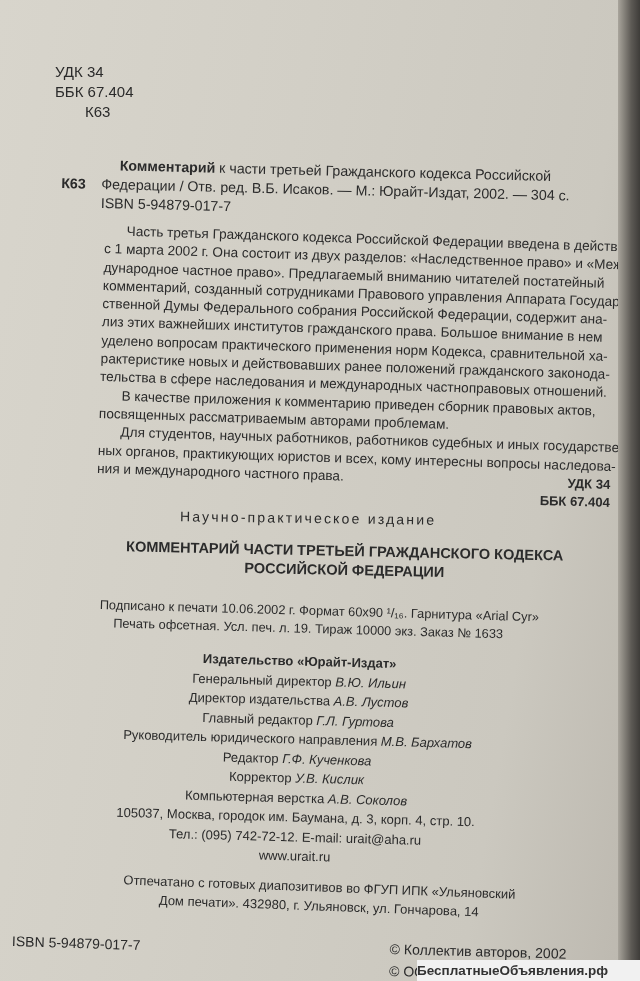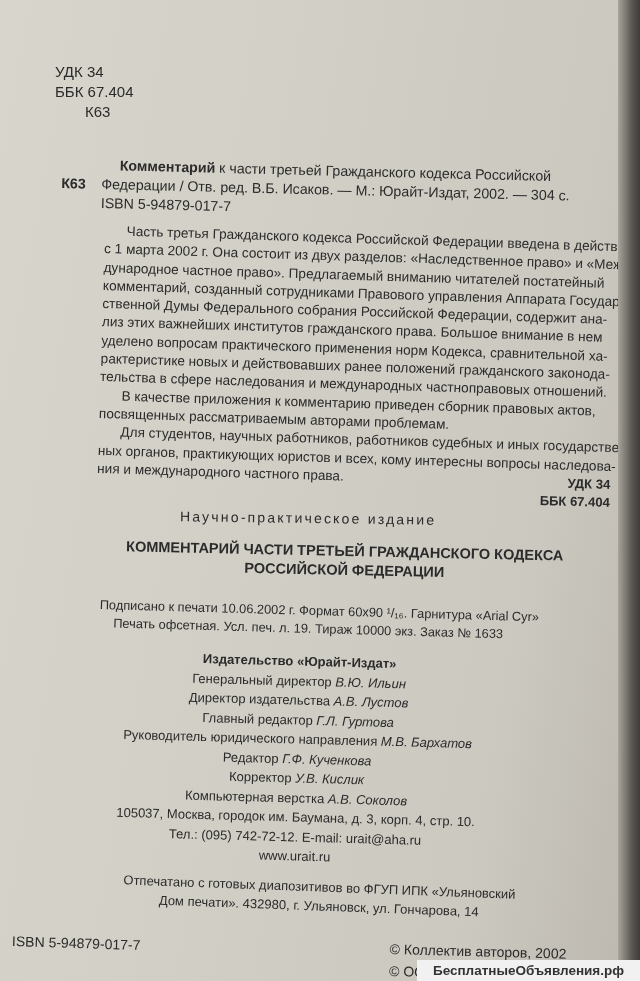--- a/index.html
+++ b/index.html
@@ -43,21 +43,21 @@
   .publisher { position: absolute; left: 50px; top: 645px; width: 500px; text-align: center; font-size: 13px; line-height: 19.5px; transform: rotate(1.5deg); transform-origin: left top; }
   .publisher div { white-space: nowrap; }
 
   .printed { position: absolute; left: 60px; top: 868px; width: 520px; text-align: center; font-size: 13px; line-height: 19px; transform: rotate(2.1deg); transform-origin: left top; }
 
   .isbn-bottom { position: absolute; left: 12px; top: 935px; font-size: 14px; transform: rotate(1.8deg); }
   .copyright { position: absolute; left: 390px; top: 938px; font-size: 14px; line-height: 22px; transform: rotate(1.5deg); transform-origin: left top; }
 
   .watermark {
     position: absolute; left: 417px; top: 960px; width: 223px; height: 21px;
-    background: #f1f1f1; color: #333; font-weight: bold; font-size: 13.5px; line-height: 21px; text-align: center;
+    background: #f1f1f1; color: #333; font-weight: bold; font-size: 13.5px; line-height: 21px; 
   }
 </style>
 </head>
 <body>
 
 <div class="page">
 
   <div class="t udk-block">
     <div>УДК 34</div>
     <div>ББК 67.404</div>

